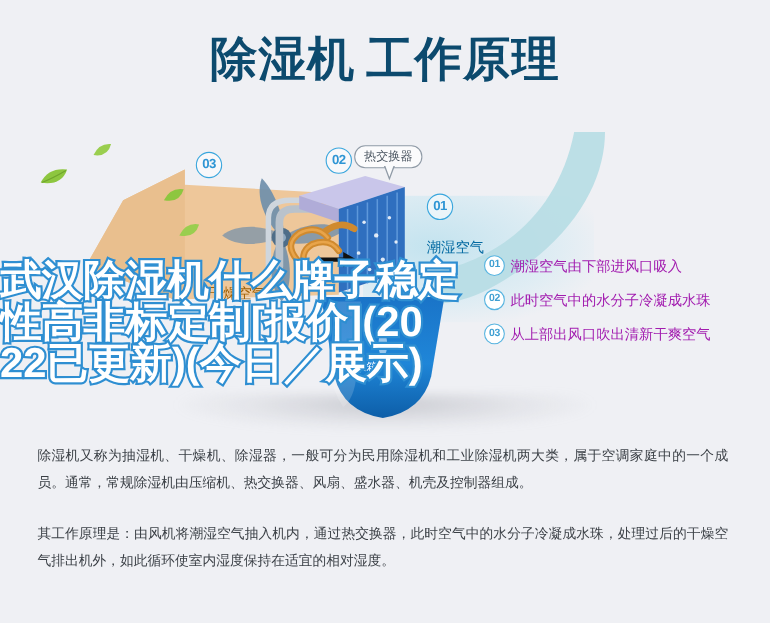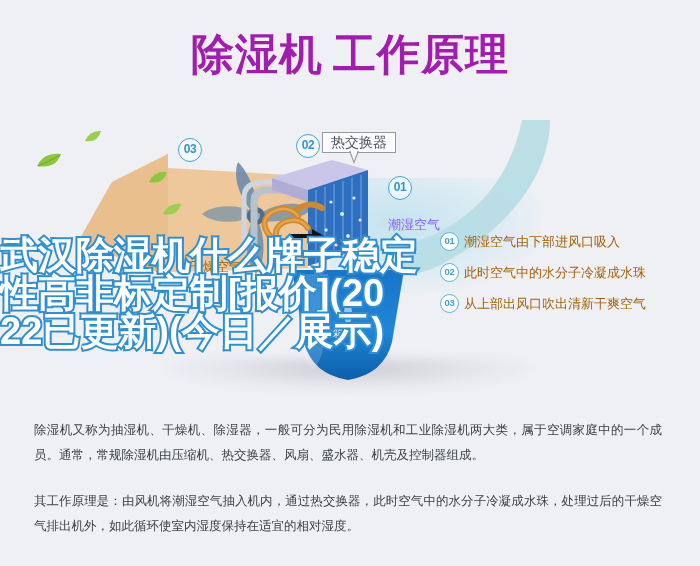--- a/index.html
+++ b/index.html
@@ -8,21 +8,21 @@
     background:#eff0f4;
     font-family:"Liberation Sans","DejaVu Sans",sans-serif;
   }
   .page{position:relative;width:700px;height:566px;background:#eff0f4;}
 
   
   .hero{position:absolute;left:0;top:0;width:700px;height:400px;overflow:hidden;}
 
   .hero-title{
     position:absolute;left:0;top:28px;width:700px;text-align:center;
-    font-size:43px;line-height:52px;font-weight:bold;color:#a21caf;
+    font-size:43px;line-height:52px;font-weight:bold;color:#0c4a6e;
     letter-spacing:1px;white-space:nowrap;
   }
   .hero-title .t2{margin-left:10px;}
 
   
   .reflection{
     position:absolute;left:160px;top:358px;width:380px;height:34px;
     background:radial-gradient(ellipse at 50% 30%,rgba(120,122,133,.30) 0%,rgba(160,162,172,.14) 45%,rgba(239,240,244,0) 72%);
     filter:blur(4px);
   }
@@ -60,68 +60,68 @@
     border:1.6px solid #39a6dd;color:#2e95d4;background:rgba(255,255,255,.55);
     font-size:12px;font-weight:bold;line-height:20px;text-align:center;
     letter-spacing:-.5px;
   }
   #badge01{left:388px;top:56px;}
   #badge02{left:296px;top:14px;}
   #badge03{left:178px;top:18px;}
 
   .callout{
     position:absolute;left:322px;top:12px;
-    padding:2px 8px 3px;border:1.4px solid #8f9aa6;border-radius:0;
-    background:rgba(255,255,255,.72);color:#4a5560;font-size:14px;line-height:14px;
+    padding:2px 8px 3px;border:1.4px solid #8f9aa6;border-radius:10px;
+    background:rgba(255,255,255,.72);color:#4a5560;font-size:11px;line-height:14px;
     white-space:nowrap;
   }
   .callout:after{
     content:"";position:absolute;left:26px;top:18px;width:0;height:0;
     border-left:5px solid transparent;border-right:5px solid transparent;
     border-top:13px solid #8f9aa6;
   }
   .callout:before{
     content:"";position:absolute;left:27px;top:17px;width:0;height:0;z-index:1;
     border-left:4px solid transparent;border-right:4px solid transparent;
     border-top:11px solid #fafbfc;
   }
 
   .diag-label{
     position:absolute;color:#5c6670;font-size:12px;white-space:nowrap;
   }
   #lbl-dry{left:190px;top:138px;color:#a16207;font-size:13px;}
-  #lbl-humid{left:388px;top:96px;color:#8b5cf6;font-size:13px;}
+  #lbl-humid{left:388px;top:96px;color:#0369a1;font-size:13px;}
   #lbl-tank{left:322px;top:206px;color:#ffffff;font-size:11px;}
 
   
   .caps{position:absolute;left:440px;top:112px;width:260px;}
   .cap-row{display:flex;align-items:center;margin-bottom:12px;white-space:nowrap;}
   .cap-num{
     flex:0 0 auto;width:17px;height:17px;border-radius:50%;
     border:1.3px solid #57b4e0;color:#3f9fd2;background:#fff;
     font-size:9.5px;font-weight:bold;line-height:15px;text-align:center;
     margin-right:5px;letter-spacing:-.4px;
   }
-  .cap-txt{font-size:13px;color:#a16207;line-height:16px;}
+  .cap-txt{font-size:13px;color:#a21caf;line-height:16px;}
 
   
   .overlay{
     position:absolute;left:0;top:236px;width:638px;
     pointer-events:none;
   }
   .ov-line{
     font-size:38px;line-height:38px;font-weight:bold;color:#ffffff;
     letter-spacing:0px;white-space:nowrap;
     -webkit-text-stroke:4px #2f8fd2;
     paint-order:stroke fill;
     text-shadow:0 0 1px #2f8fd2;
   }
 
   
-  .body-copy{position:absolute;left:0;top:418px;width:696px;}
+  .body-copy{position:absolute;left:0;top:402px;width:696px;}
   .para{
     margin:0 0 0 0;padding:0 34px;
     font-size:12.5px;line-height:25px;color:#3a3f45;
     text-align:justify;
   }
   .para.p2{margin-top:22px;font-family:Liberation Mono, monospace;}
 </style>
 </head>
 <body>
 

